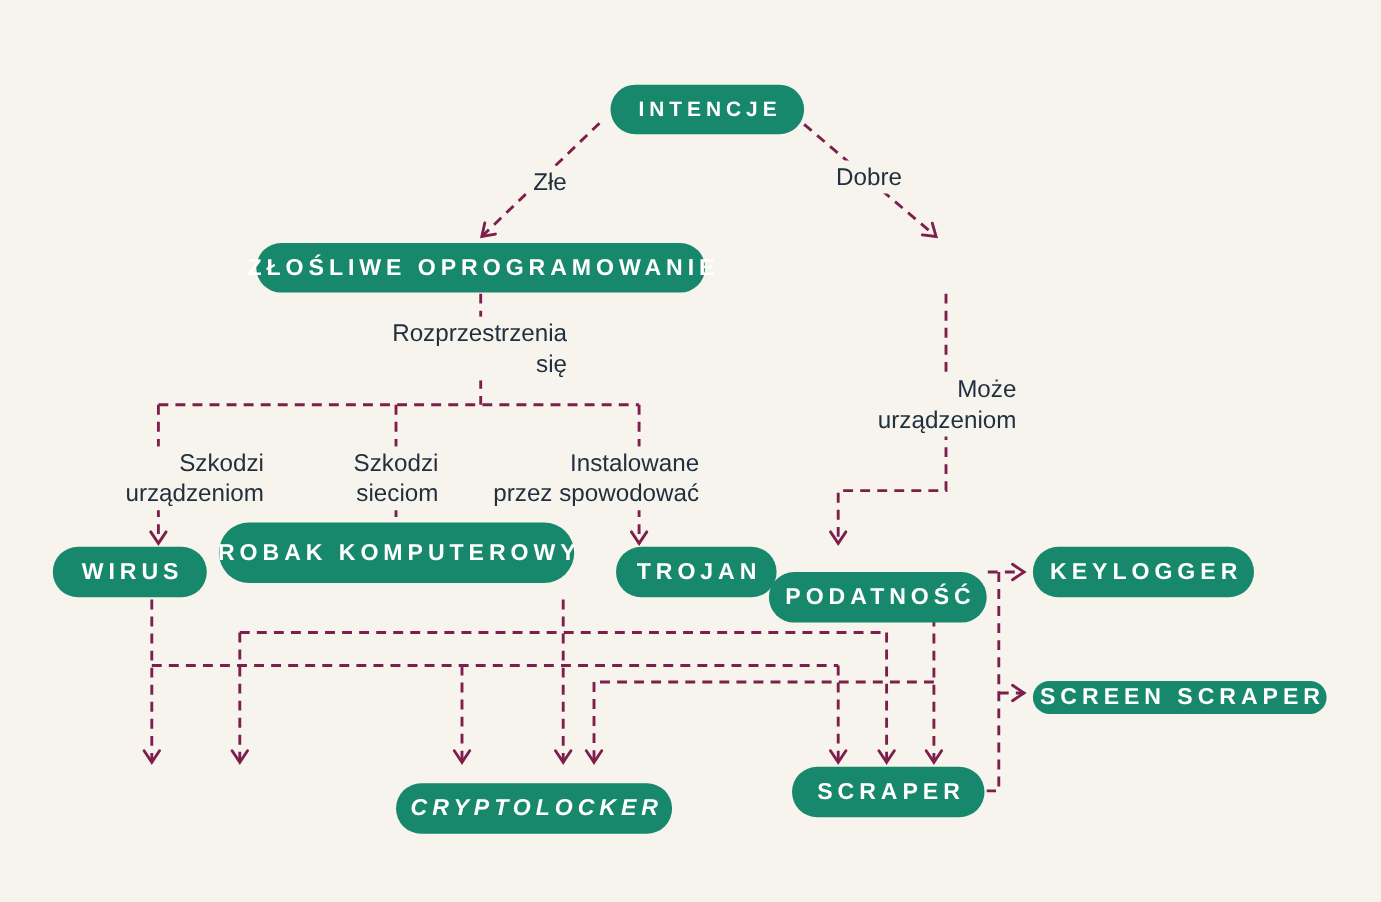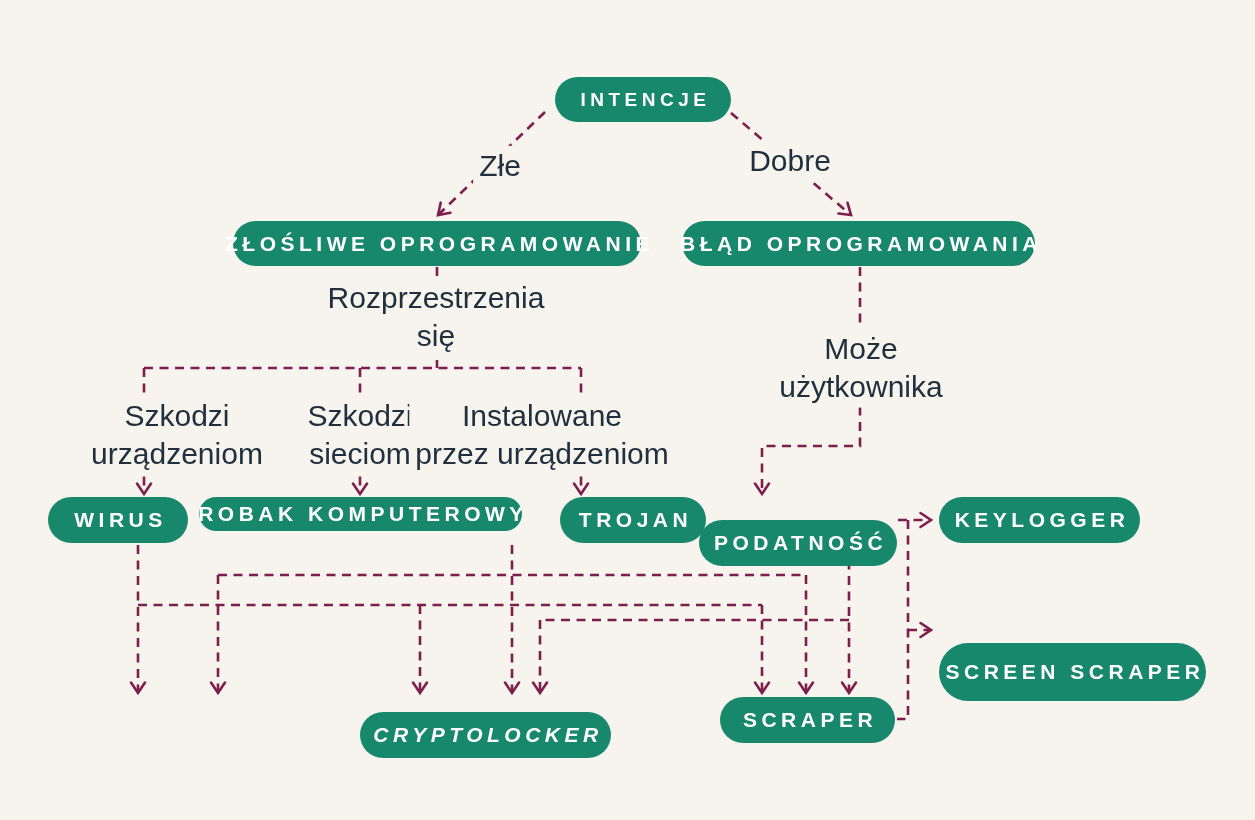--- a/index.html
+++ b/index.html
@@ -28,22 +28,22 @@
     font-size:21px;font-weight:bold;
     letter-spacing:4.5px;padding-left:5px;
     white-space:nowrap;
     box-sizing:border-box;
   }
   .lbl{
     position:absolute;
     transform:translate(-50%,-50%);
     background:var(--bg);
     color:var(--ink);
-    font-size:30px;line-height:1.28;
-    text-align:center;
+    font-size:22px;line-height:1.28;
+    text-align:right;
     white-space:pre-line;
     padding:1px 6px;
   }
 </style>
 </head>
 <body>
 
 <div class="canvas">
 
   <svg class="edges" viewBox="0 0 1255 820" xmlns="http://www.w3.org/2000/svg">
@@ -82,51 +82,50 @@
 
     <path class="edge" d="M849,545 L849,693" marker-end="url(#arr)"></path>
     <path class="edge" d="M849,620 L540,620"></path>
     <path class="edge" d="M540,620 L540,693" marker-end="url(#arr)"></path>
   </svg>
 
   <div class="node" style="left:555px;top:77px;width:176px;height:45px;font-size:19px;">INTENCJE</div>
 
   <div class="node" style="left:233px;top:221px;width:408px;height:45px;">ZŁOŚLIWE OPROGRAMOWANIE</div>
 
-  <div class="node" style="left:682px;top:221px;width:353px;height:45px;">BŁĄD OPROGRAMOWANIA</div>
 
   <div class="node" style="left:48px;top:497px;width:140px;height:46px;">WIRUS</div>
 
-  <div class="node" style="left:199px;top:497px;width:323px;height:34px;">ROBAK KOMPUTEROWY</div>
+  <div class="node" style="left:199px;top:475px;width:323px;height:55px;">ROBAK KOMPUTEROWY</div>
 
   <div class="node" style="left:560px;top:497px;width:146px;height:46px;">TROJAN</div>
 
   <div class="node" style="left:699px;top:497px;width:198px;height:46px;margin-top:23px;">PODATNOŚĆ</div>
 
   <div class="node" style="left:939px;top:497px;width:201px;height:46px;">KEYLOGGER</div>
 
-  <div class="node" style="left:939px;top:643px;width:267px;height:58px;">SCREEN SCRAPER</div>
+  <div class="node" style="left:939px;top:619px;width:267px;height:30px;">SCREEN SCRAPER</div>
 
 
   <div class="node" style="left:360px;top:712px;width:251px;height:46px;font-style:italic;">CRYPTOLOCKER</div>
 
   <div class="node" style="left:720px;top:697px;width:175px;height:46px;">SCRAPER</div>
 
   <div class="lbl" style="left:500px;top:166px;">Złe</div>
 
   <div class="lbl" style="left:790px;top:161px;">Dobre</div>
 
   <div class="lbl" style="left:436px;top:317px;">Rozprzestrzenia
 się</div>
 
   <div class="lbl" style="left:177px;top:435px;">Szkodzi
 urządzeniom</div>
 
   <div class="lbl" style="left:360px;top:435px;">Szkodzi
 sieciom</div>
 
   <div class="lbl" style="left:542px;top:435px;">Instalowane
-przez urządzeniom</div>
+przez spowodować</div>
 
   <div class="lbl" style="left:861px;top:368px;">Może
-użytkownika</div>
+urządzeniom</div>
 
 </div>
 
 </body></html>

